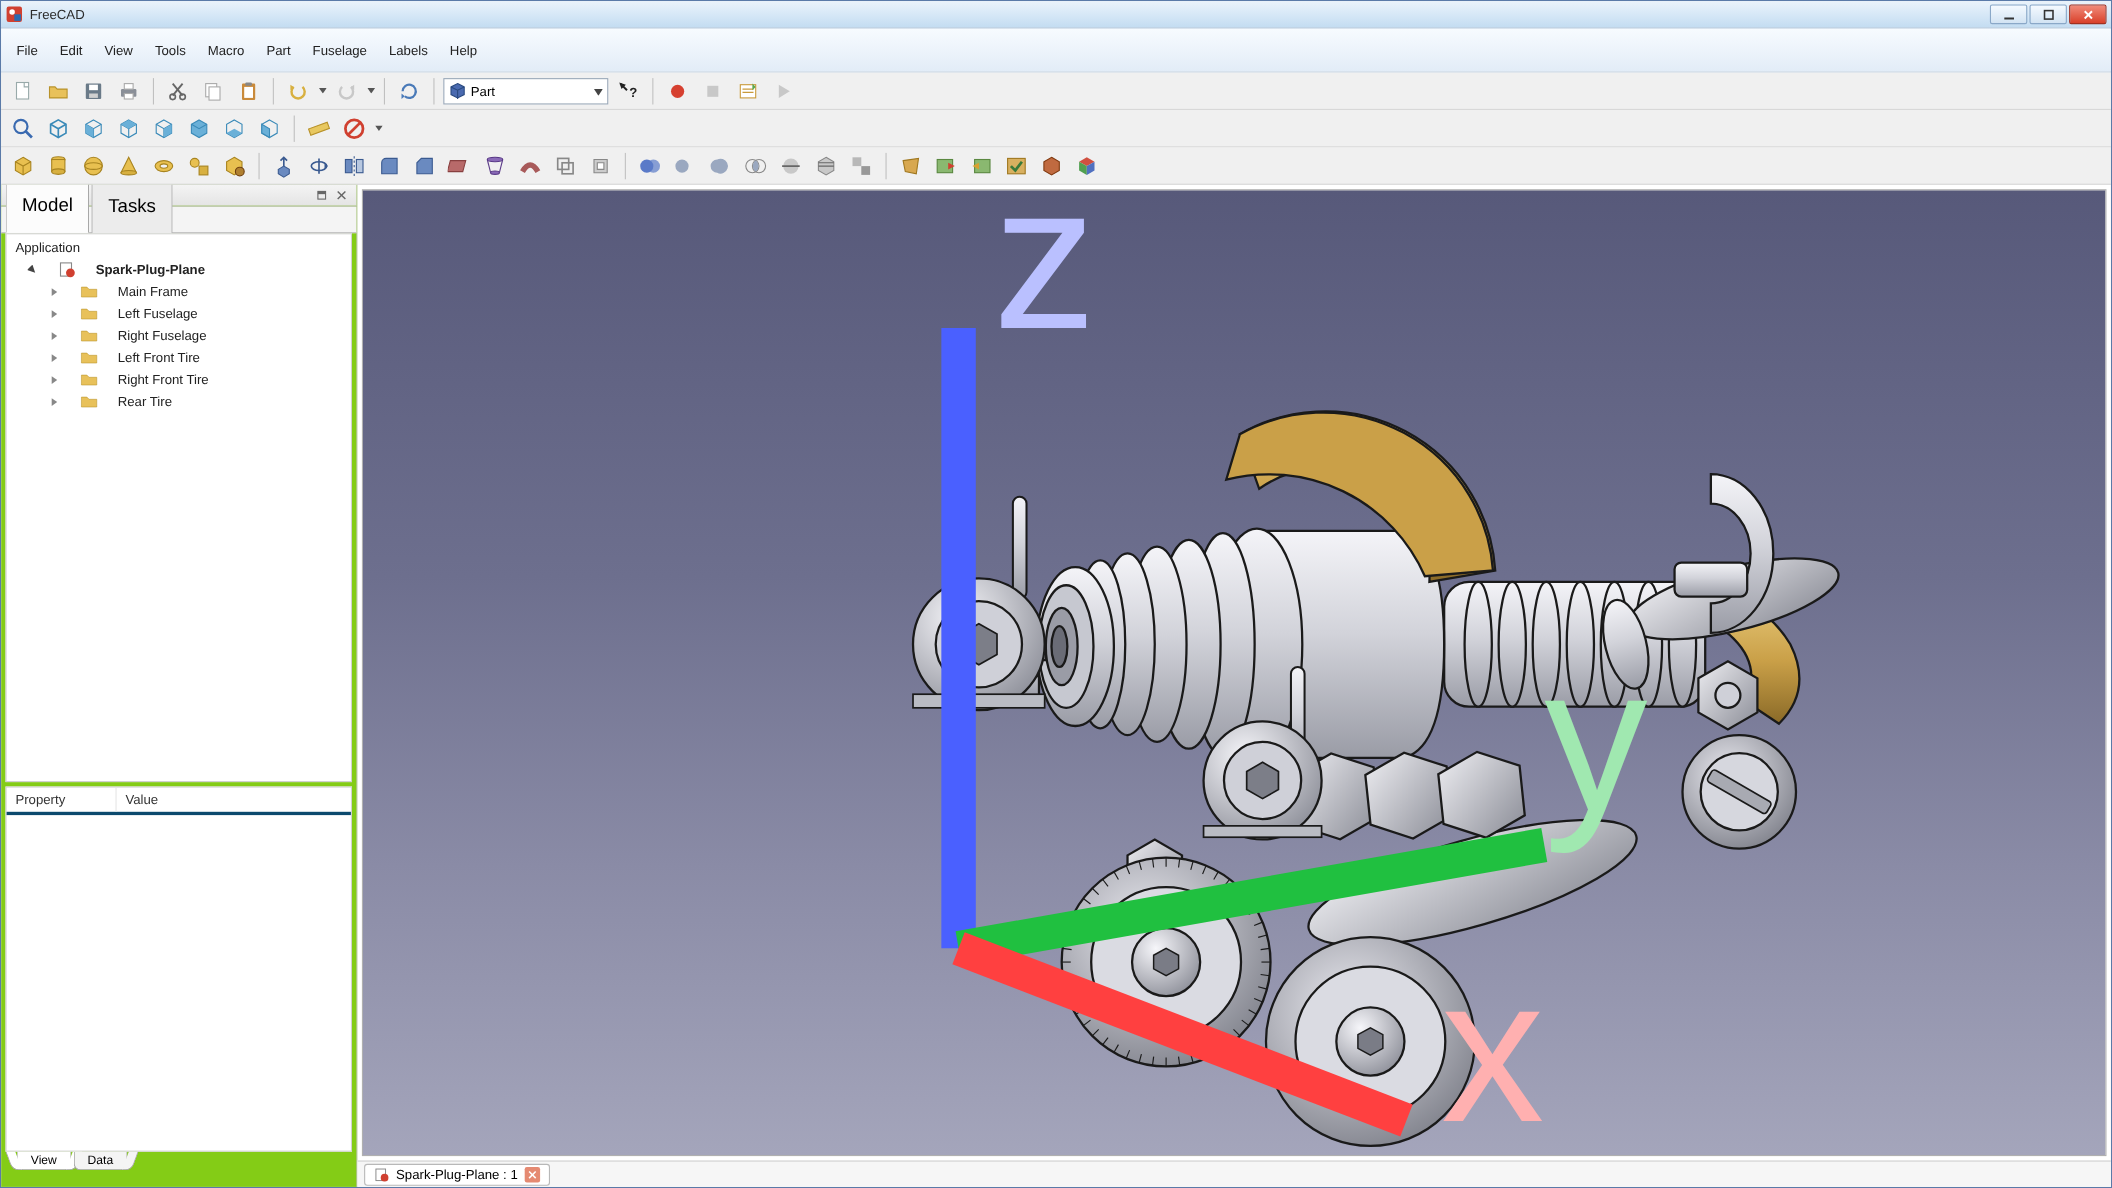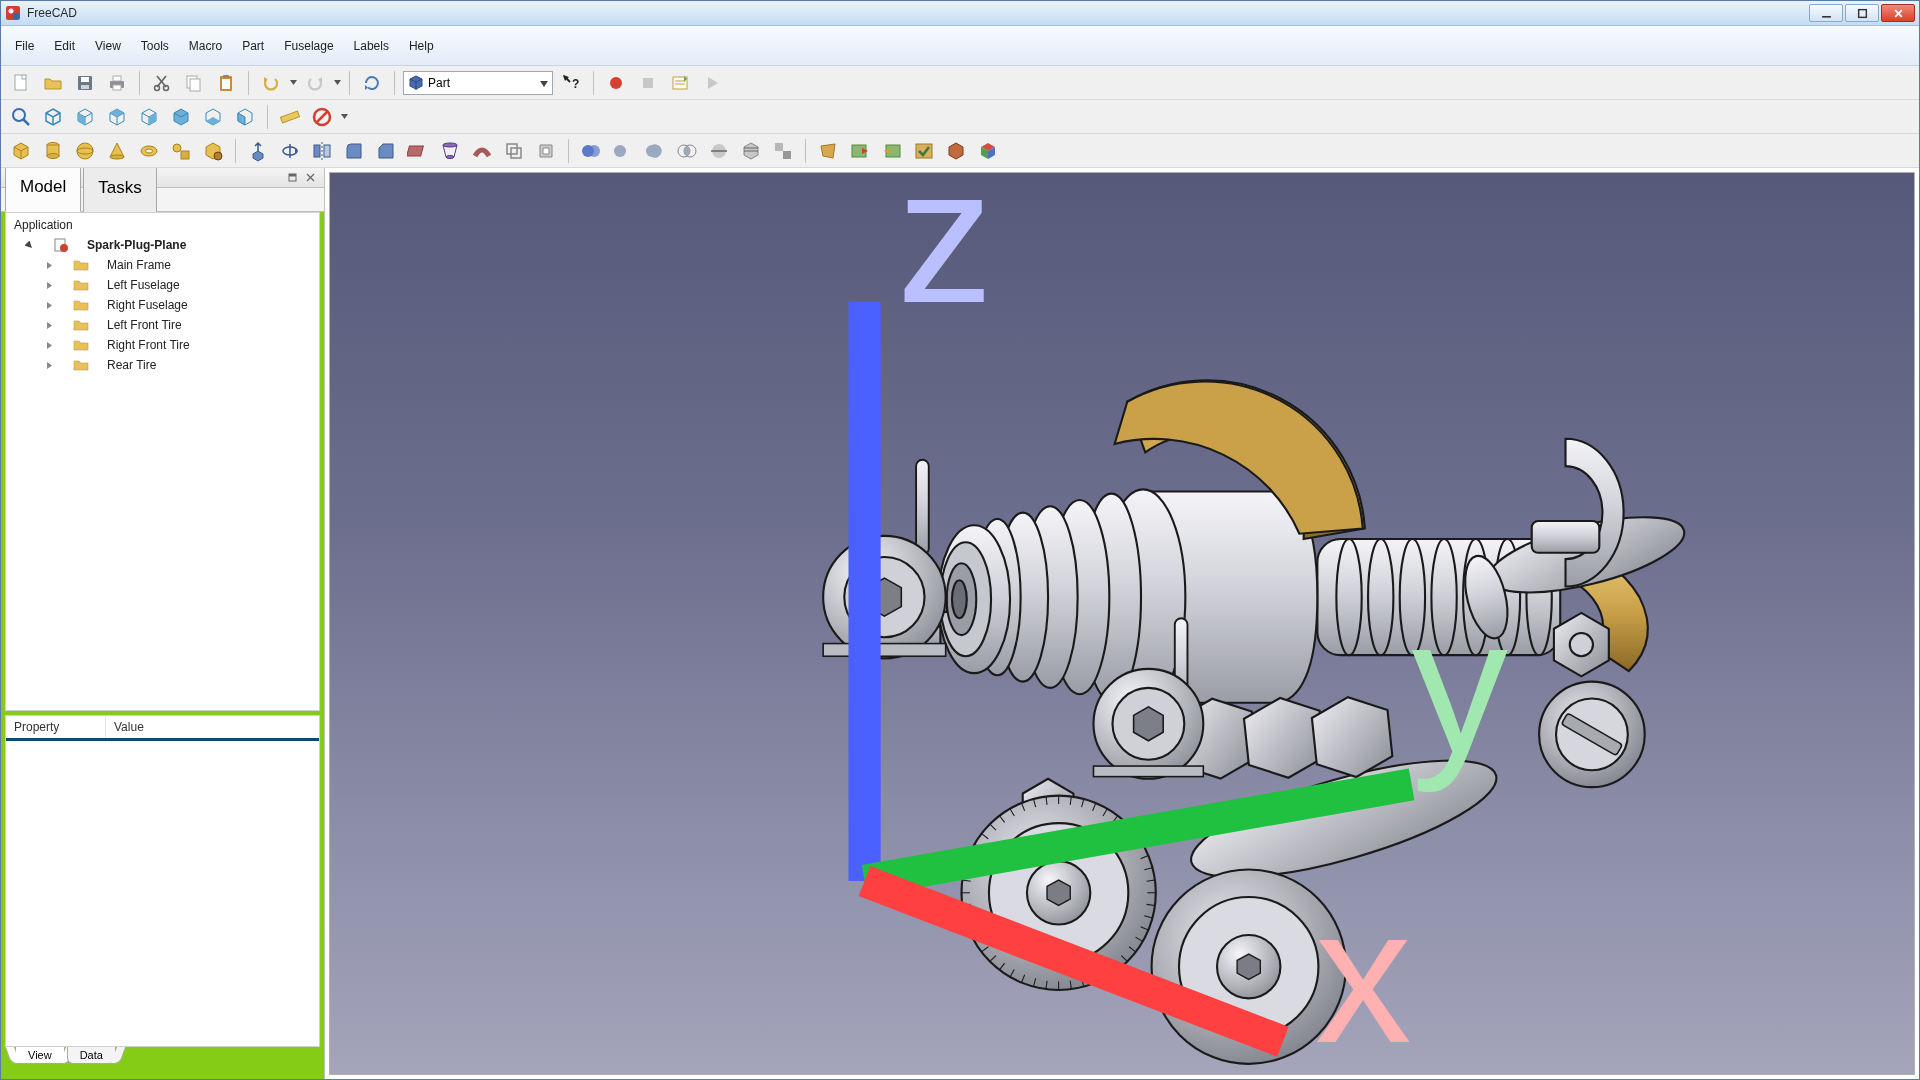--- a/index.html
+++ b/index.html
@@ -828,16 +828,31 @@
         <svg class="axis-widget" viewBox="0 0 56 56">
           <line x1="12" y1="44" x2="12" y2="8" stroke="#4a60ff"></line>
           <line x1="12" y1="44" x2="46" y2="38" stroke="#20c040"></line>
           <line x1="12" y1="44" x2="38" y2="54" stroke="#ff4040"></line>
           <text x="14" y="8" fill="#bac0ff" font-size="9">z</text>
           <text x="46" y="36" fill="#a0e8b0" font-size="9">y</text>
           <text x="40" y="54" fill="#ffb0b0" font-size="9">x</text>
         </svg>
       </div>
 
+      <div class="doc-tabs">
+        <div class="doc-tab">
+          <svg width="14" height="14" viewBox="0 0 16 16">
+              <rect x="2" y="2" width="10" height="12" fill="#fff" stroke="#888"></rect>
+              <circle cx="11" cy="11" r="4" fill="#d04030"></circle>
+            </svg>
+          <span>Spark-Plug-Plane : 1</span>
+          <span class="close-x">
+              <svg viewBox="0 0 8 8">
+                <line x1="1" y1="1" x2="7" y2="7" stroke="#fff" stroke-width="1.4"></line>
+                <line x1="7" y1="1" x2="1" y2="7" stroke="#fff" stroke-width="1.4"></line>
+              </svg>
+            </span>
+        </div>
+      </div>
     </div>
   </div>
 
 </div>
 
 </body></html>

